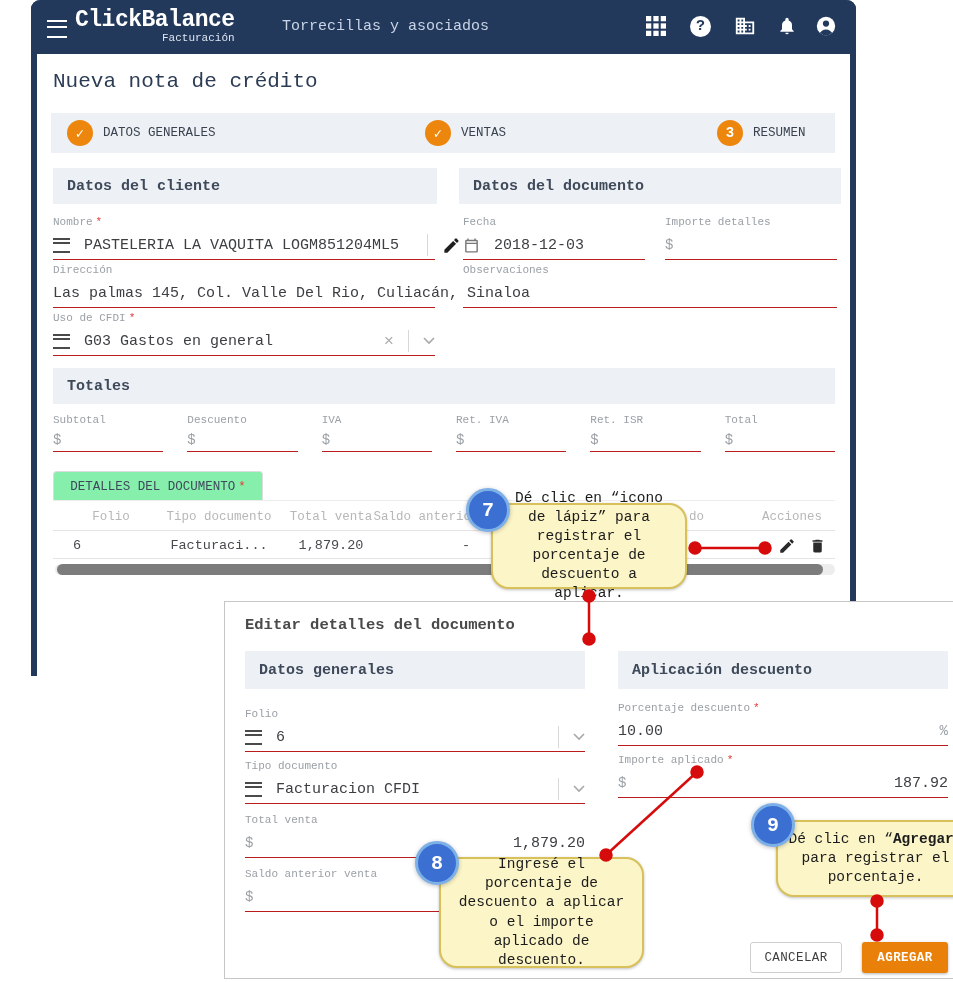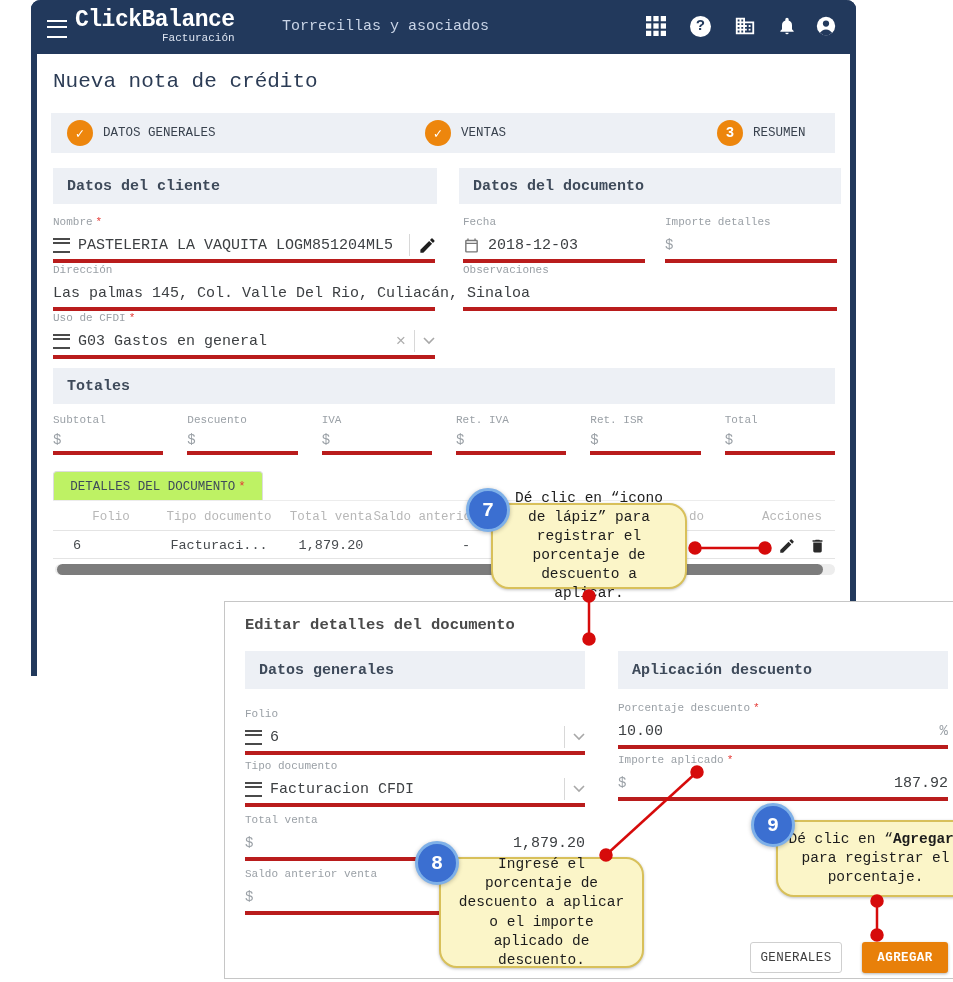--- a/index.html
+++ b/index.html
@@ -24,35 +24,35 @@
   .stepbar{background:#EDF0F5;z-index:3;}
   .step{position:absolute;top:7px;display:flex;align-items:center;gap:10px;}
   .step-c{width:26px;height:26px;border-radius:50%;background:#ED860D;color:#fff;display:flex;
           align-items:center;justify-content:center;font-size:14px;font-weight:bold;}
   .step-l{font-size:12.5px;color:#39424e;}
   .sect{background:#EDF0F5;font-weight:bold;color:#3E4A5A;font-size:15px;display:flex;
         align-items:center;padding-left:14px;box-sizing:border-box;z-index:3;}
   .field{position:absolute;z-index:3;}
   .lbl{display:block;font-size:11px;color:#9AA0A6;line-height:13px;margin-bottom:4px;}
   .req{color:#E53935;margin-left:3px;}
-  .frow{display:flex;align-items:center;gap:8px;border-bottom:4px solid #b91c1c;height:24px;padding-bottom:2px;}
+  .frow{display:flex;align-items:center;gap:14px;border-bottom:1px solid #b91c1c;height:24px;padding-bottom:2px;}
   .frow .sp{flex:1;}
   .val{font-size:15px;color:#3D4043;white-space:nowrap;}
   .money{font-size:14px;color:#9AA0A6;}
   .hmb{display:inline-block;width:17px;height:11px;border-top:2px solid #4a4a4a;border-bottom:2px solid #4a4a4a;position:relative;flex:none;}
   .hmb::after{content:"";position:absolute;left:0;right:0;top:2.5px;height:2px;background:#4a4a4a;}
   .vdiv{width:1px;height:22px;background:#d8d8d8;flex:none;}
   .clr{font-size:17px;color:#ADADAD;line-height:17px;cursor:pointer;}
   .icbtn{display:flex;align-items:center;justify-content:center;cursor:pointer;background:none;border:none;padding:0;}
   
   .totrow{display:flex;gap:24px;z-index:3;}
   .tot{flex:1;}
   
   .tab{border:1px solid #DCDCDC;border-bottom:none;border-radius:4px 4px 0 0;display:flex;align-items:center;
-       justify-content:center;font-size:12.5px;color:#3E4A5A;background:#bef264;z-index:3;}
+       justify-content:center;font-size:12.5px;color:#3E4A5A;background:#86efac;z-index:3;}
   .th{position:absolute;font-size:12.5px;color:#B7B7B7;text-align:center;z-index:3;}
   .td{position:absolute;font-size:13.5px;color:#474B4F;text-align:center;z-index:3;}
   .hline{position:absolute;height:1px;background:#E4E4E4;z-index:3;}
   .scroll-track{position:absolute;height:11px;border-radius:6px;background:#EDEDED;z-index:3;}
   .scroll-thumb{position:absolute;height:11px;border-radius:6px;background:#7C7C7C;z-index:3;cursor:pointer;}
   
   .dialog{position:absolute;left:195px;top:601px;width:743px;height:376px;background:#fff;
           border:1px solid #C6C6C6;z-index:10;}
   .dlg-title{position:absolute;left:20px;top:14px;font-size:15.5px;font-weight:bold;color:#4A4A4A;}
   .dfield{position:absolute;width:340px;}
@@ -338,21 +338,21 @@
 
     <div class="dfield" style="left:393px;top:152px;width:330px;">
       <span class="lbl"><span>Importe aplicado</span><span class="req">*</span></span>
       <div class="frow">
         <span class="money">$</span>
         <span class="sp"></span>
         <span class="val">187.92</span>
       </div>
     </div>
 
-    <div class="btn btn-cancel" style="left:525px;top:340px;width:92px;">GENERALES</div>
+    <div class="btn btn-cancel" style="left:525px;top:340px;width:92px;">CANCELAR</div>
     <div class="btn btn-add" style="left:637px;top:340px;width:86px;">AGREGAR</div>
   </div>
 
   <div class="callout" style="left:462px;top:503px;width:196px;height:86px;">Dé clic en “icono de lápiz” para registrar el porcentaje de descuento a aplicar.</div>
   <div class="badge" style="left:437px;top:488px;">7</div>
 
   <div class="callout" style="left:410px;top:857px;width:205px;height:111px;">Ingresé el porcentaje de descuento a aplicar o el importe aplicado de descuento.</div>
   <div class="badge" style="left:386px;top:841px;">8</div>
 
   <div class="callout" style="left:747px;top:820px;width:199px;height:77px;">

